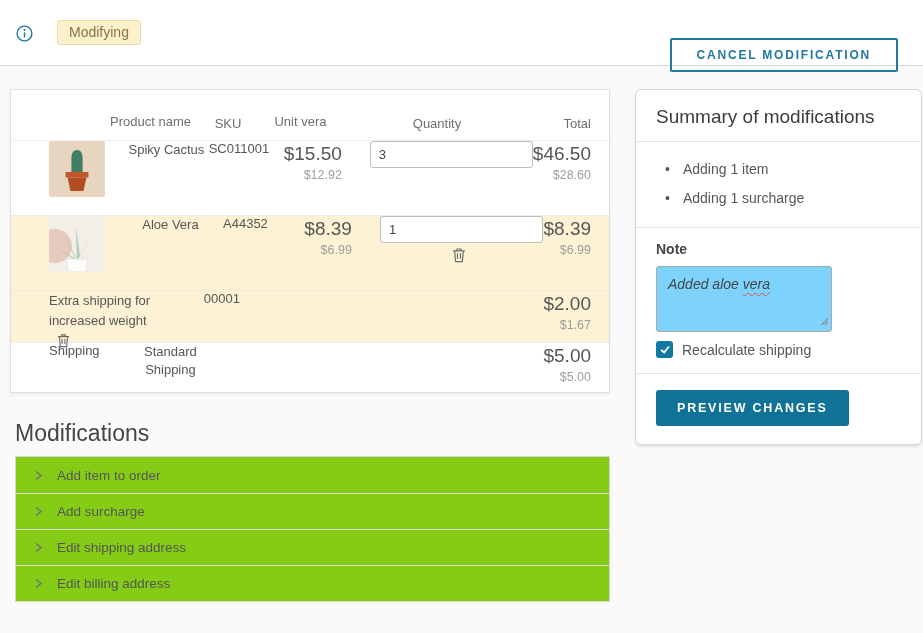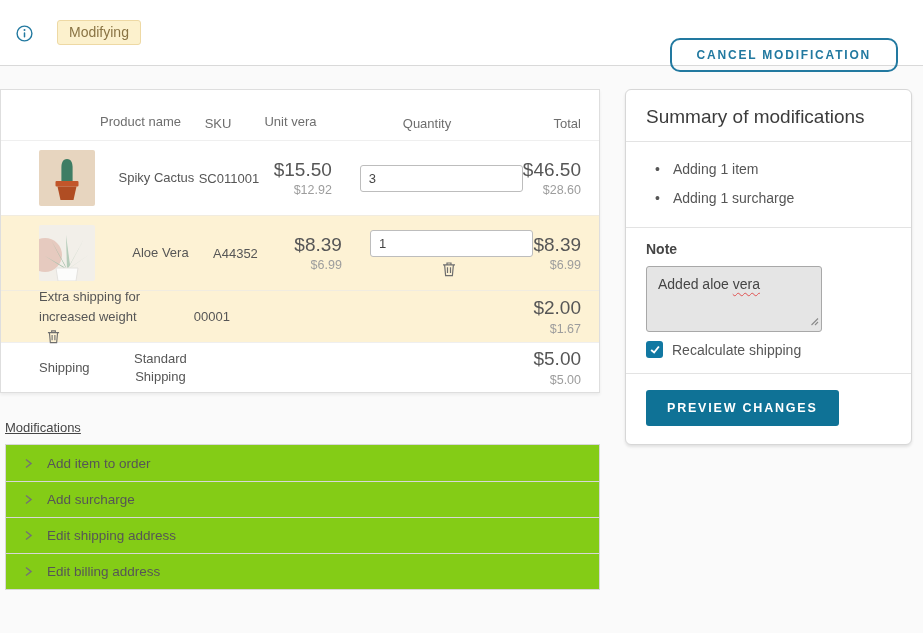--- a/index.html
+++ b/index.html
@@ -17,38 +17,38 @@
     display: flex; align-items: center; padding: 0 25px 0 16px;
   }
   .info-icon { display: inline-flex; cursor: pointer; margin-top: 2px; }
   .badge {
     margin-left: 24px; background: #fcf1cd; border: 1px solid #eed9a4;
     color: #8a7444; font-size: 14px; padding: 3px 11px 4px; border-radius: 3px;
   }
   .btn-outline {
     margin-left: auto; background: transparent; border: 2px solid #2279a0;
     color: #2279a0; font-size: 12px; font-weight: 600; letter-spacing: 1.8px;
-    padding: 8px 25px; border-radius: 10px; cursor: pointer;
+    padding: 8px 25px; border-radius: 2px; cursor: pointer;
     font-family: "Liberation Sans", sans-serif;
     margin-top: 44px;
   }
 
   
   .content { display: flex; align-items: flex-start; padding-top: 23px; }
-  .main-col { width: 600px; }
+  .main-col { width: 600px; margin-left: 10px; }
   .side-col { width: 287px; margin-left: 25px; }
 
   
   .order-table {
     background: #fff; border: 1px solid #dedede;
     box-shadow: 0 2px 3px rgba(0,0,0,0.06);
   }
   .t-header { display: flex; align-items: flex-end; height: 50px; padding-bottom: 9px;
     color: #6e6e6e; font-size: 13px; }
-  .t-row { display: flex; align-items: center; border-top: 1px solid #f1ece0; padding-left: 24px; }
+  .t-row { display: flex; border-top: 1px solid #f1ece0; padding-left: 24px; }
   .t-row.white { border-top: 1px solid #efefef; }
   .t-row.highlight { background: #fdf2d4; }
   .r-tall { height: 75px; }
   .r-mid  { height: 52px; gap: 40px; }
   .r-short{ height: 50px; }
 
   .c-img   { width: 97px;  padding-left: 14px; }
   .c-name  { width: 85px;  text-align: center; font-size: 13px; line-height: 1.35; }
   .c-sku   { width: 70px;  text-align: center; font-size: 13px; }
   .c-price { width: 75px;  text-align: right; }
@@ -68,44 +68,44 @@
     width: 163px; height: 27px; margin-left: 28px; border: 1px solid #bdbdbd;
     border-radius: 3px; font-size: 13px; padding: 0 8px; color: #454545;
     font-family: "Liberation Sans", sans-serif; background: #fff;
   }
   .trash-btn { background: none; border: none; cursor: pointer; display: inline-flex;
     padding: 0; vertical-align: middle; }
   .under-qty { margin-left: 100px; margin-top: 4px; }
   .inline-trash { margin-left: 8px; }
 
   
-  .mods-heading { font-size: 13px; color: #454545; font-weight: 400;
-    margin: 27px 0 9px 5px; text-decoration: underline; }
+  .mods-heading { font-size: 23px; color: #454545; font-weight: 400;
+    margin: 27px 0 9px 5px; }
   .accordion { margin-left: 5px; width: 595px; background: #84cc16;
     border: 1px solid #d7d7d7; }
   .acc-item { display: flex; align-items: center; height: 36px; padding-left: 17px;
     cursor: pointer; border-top: 1px solid #d7d7d7; }
   .acc-item:first-child { border-top: none; }
   .acc-label { margin-left: 13px; font-size: 13.5px; color: #565656; font-weight: 500; }
   .chev { display: inline-flex; }
 
   
   .panel { background: #fff; border: 1px solid #d7d7d7; border-radius: 6px;
     box-shadow: 0 2px 3px rgba(0,0,0,0.1); }
   .panel-header { padding: 16px 20px 13px; border-bottom: 1px solid #e3e3e3; }
   .panel-title { font-size: 19px; font-weight: 400; color: #3c3c3c; }
   .panel-list { padding: 13px 20px 14px; border-bottom: 1px solid #e3e3e3; }
   .bullet-row { display: flex; align-items: baseline; font-size: 14px;
     color: #565656; line-height: 29px; }
   .bullet-row::before { content: "•"; margin: 0 13px 0 9px; color: #565656; }
   .panel-note { padding: 13px 20px 15px; border-bottom: 1px solid #e3e3e3; }
   .note-label { font-size: 14px; font-weight: 700; color: #454545; margin-bottom: 9px; }
   .note-box { position: relative; width: 176px; height: 66px; border: 1px solid #a8a8a8;
-    border-radius: 3px; background: #e5e5e5; padding: 9px 11px; font-size: 14px;
-    color: #454545; cursor: text; }
+    border-radius: 3px; background: #7dd3fc; padding: 9px 11px; font-size: 14px;
+    color: #454545; cursor: text; font-style: italic; }
   .misspelled { text-decoration-line: underline; text-decoration-style: wavy;
     text-decoration-color: #e05252; text-decoration-thickness: 1px;
     text-underline-offset: 3px; }
   .resize-handle { position: absolute; right: 2px; bottom: 2px; cursor: nwse-resize; }
   .check-row { display: flex; align-items: center; margin-top: 9px; cursor: pointer; }
   .checkbox { width: 17px; height: 17px; border-radius: 3px; background: #1178a2;
     display: inline-flex; align-items: center; justify-content: center; }
   .check-label { margin-left: 9px; font-size: 14px; color: #565656; }
   .panel-footer { padding: 16px 20px 18px; }
   .btn-solid { background: #0f7296; color: #fff; border: none; border-radius: 3px;

